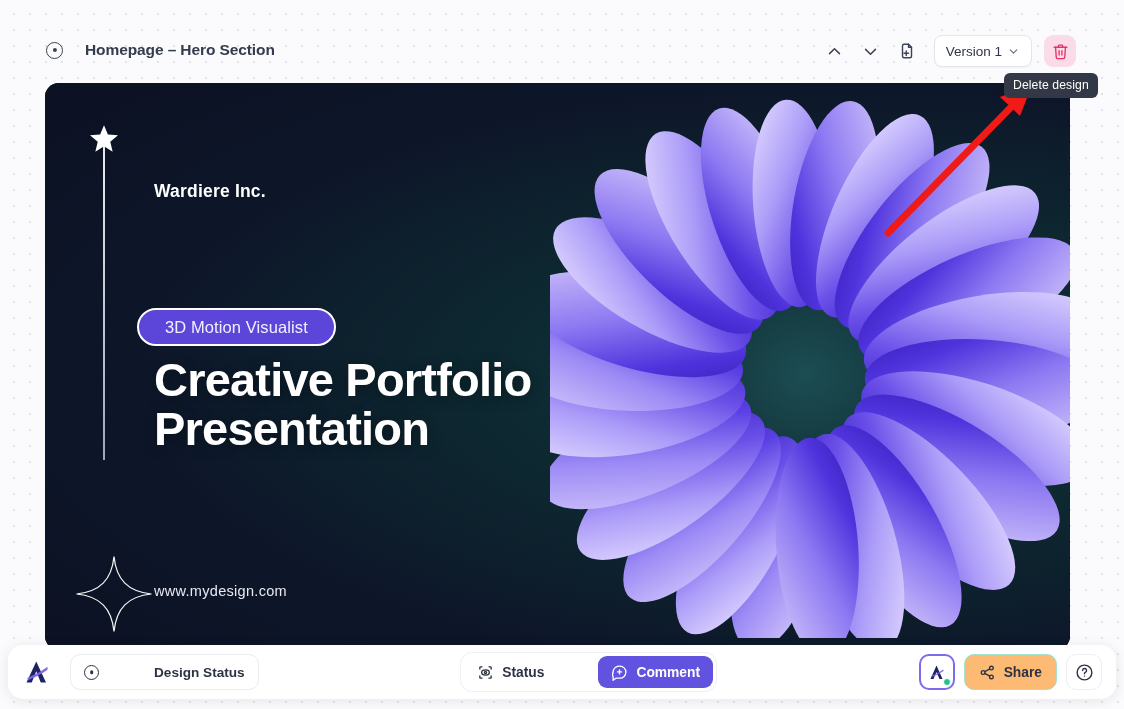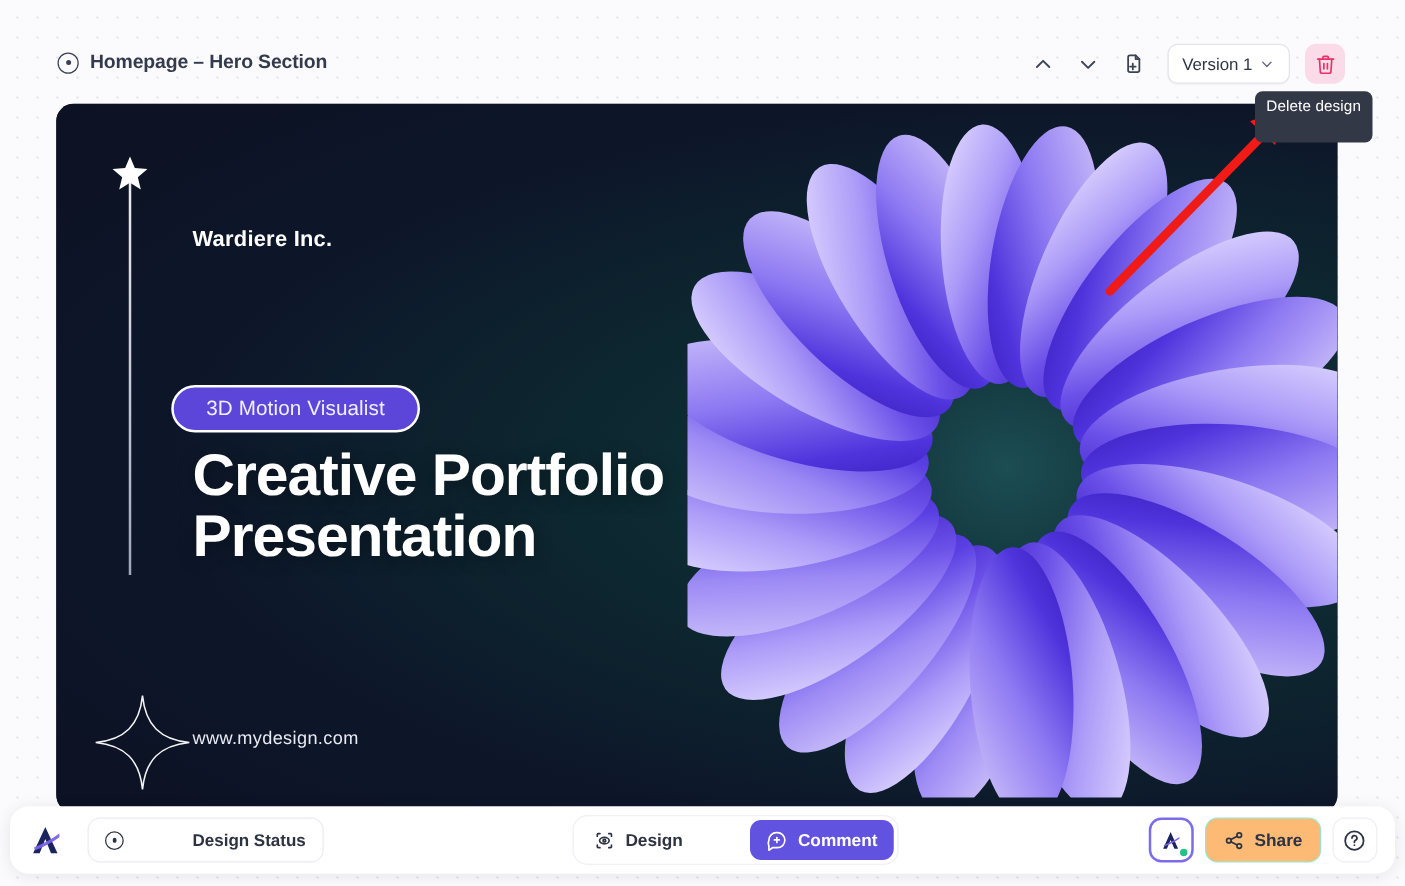--- a/index.html
+++ b/index.html
@@ -22,21 +22,21 @@
     position: absolute;
     left: 0; top: 0;
     width: 1124px;
     height: 83px;
   }
   .topbar-left {
     position: absolute;
     left: 46px; top: 41px;
     display: flex;
     align-items: center;
-    gap: 9px;
+    gap: 22px;
   }
   .doc-icon {
     width: 17px; height: 17px;
     border: 1.8px solid #3a4253;
     border-radius: 50%;
     position: relative;
     flex: 0 0 auto;
   }
   .doc-icon::after {
     content: "";
@@ -107,21 +107,21 @@
     justify-content: center;
     cursor: pointer;
   }
 
   .tooltip {
     position: absolute;
     left: 1004px; top: 73px;
     background: #323845;
     color: #ffffff;
     font-size: 12.2px;
-    padding: 5px 9px 22px;
+    padding: 5px 9px 6px;
     border-radius: 6px;
     white-space: nowrap;
     z-index: 40;
     letter-spacing: 0.1px;
   }
 
   
   .canvas-wrap {
     position: absolute;
     left: 45px; top: 83px;
@@ -602,21 +602,21 @@
 
 
   <div class="bb-center">
     <div class="mode-group">
       <button class="mode-btn">
         <svg width="17" height="17" viewBox="0 0 24 24" fill="none" stroke="currentColor" stroke-width="1.9" stroke-linecap="round" stroke-linejoin="round">
           <path d="M4 7V5a1 1 0 0 1 1-1h2M17 4h2a1 1 0 0 1 1 1v2M20 17v2a1 1 0 0 1-1 1h-2M7 20H5a1 1 0 0 1-1-1v-2"></path>
           <ellipse cx="12" cy="12" rx="5.4" ry="3.6"></ellipse>
           <circle cx="12" cy="12" r="1.5"></circle>
         </svg>
-        <span>Design</span>
+        <span>Status</span>
       </button>
       <button class="mode-btn active">
         <svg width="17" height="17" viewBox="0 0 24 24" fill="none" stroke="currentColor" stroke-width="1.9" stroke-linecap="round" stroke-linejoin="round">
           <path d="M21 11.5a8.4 8.4 0 0 1-8.5 8.5H7l-4 3v-4.6A8.4 8.4 0 0 1 3 11.5 8.4 8.4 0 0 1 11.5 3h1A8.4 8.4 0 0 1 21 11.5z"></path>
           <line x1="12" y1="8.5" x2="12" y2="14"></line>
           <line x1="9.2" y1="11.2" x2="14.8" y2="11.2"></line>
         </svg>
         <span>Comment</span>
       </button>
     </div>

